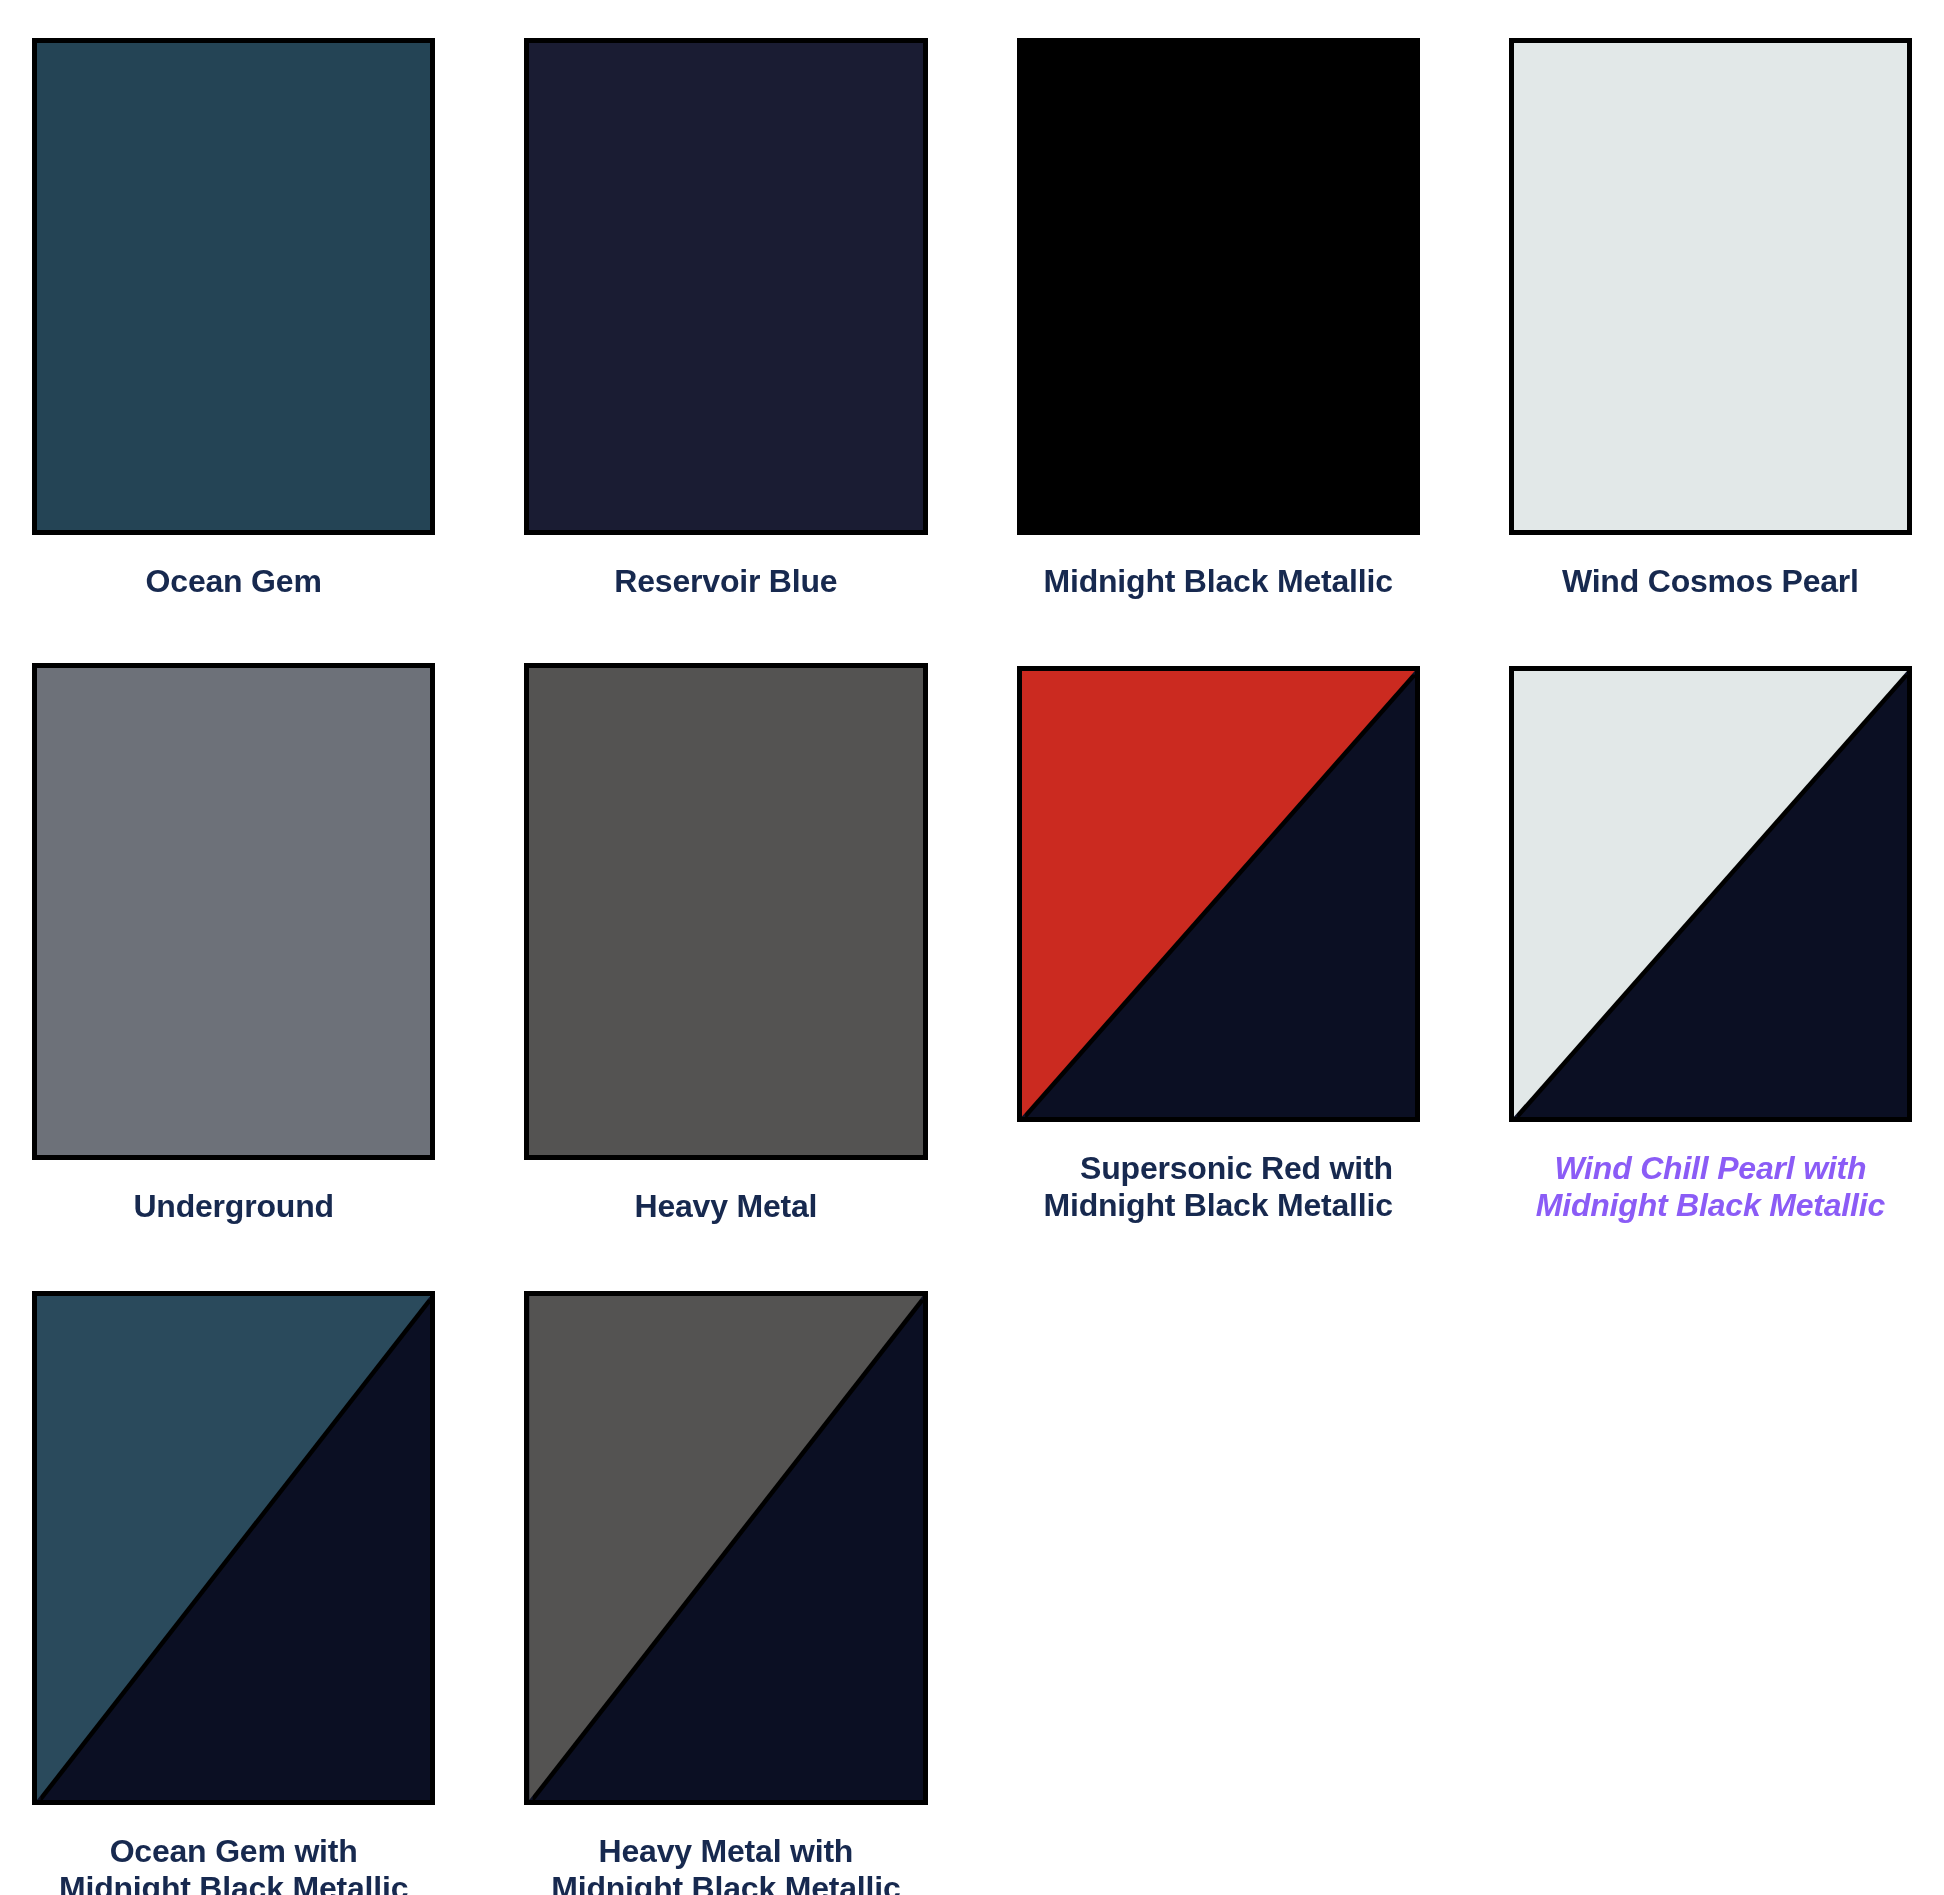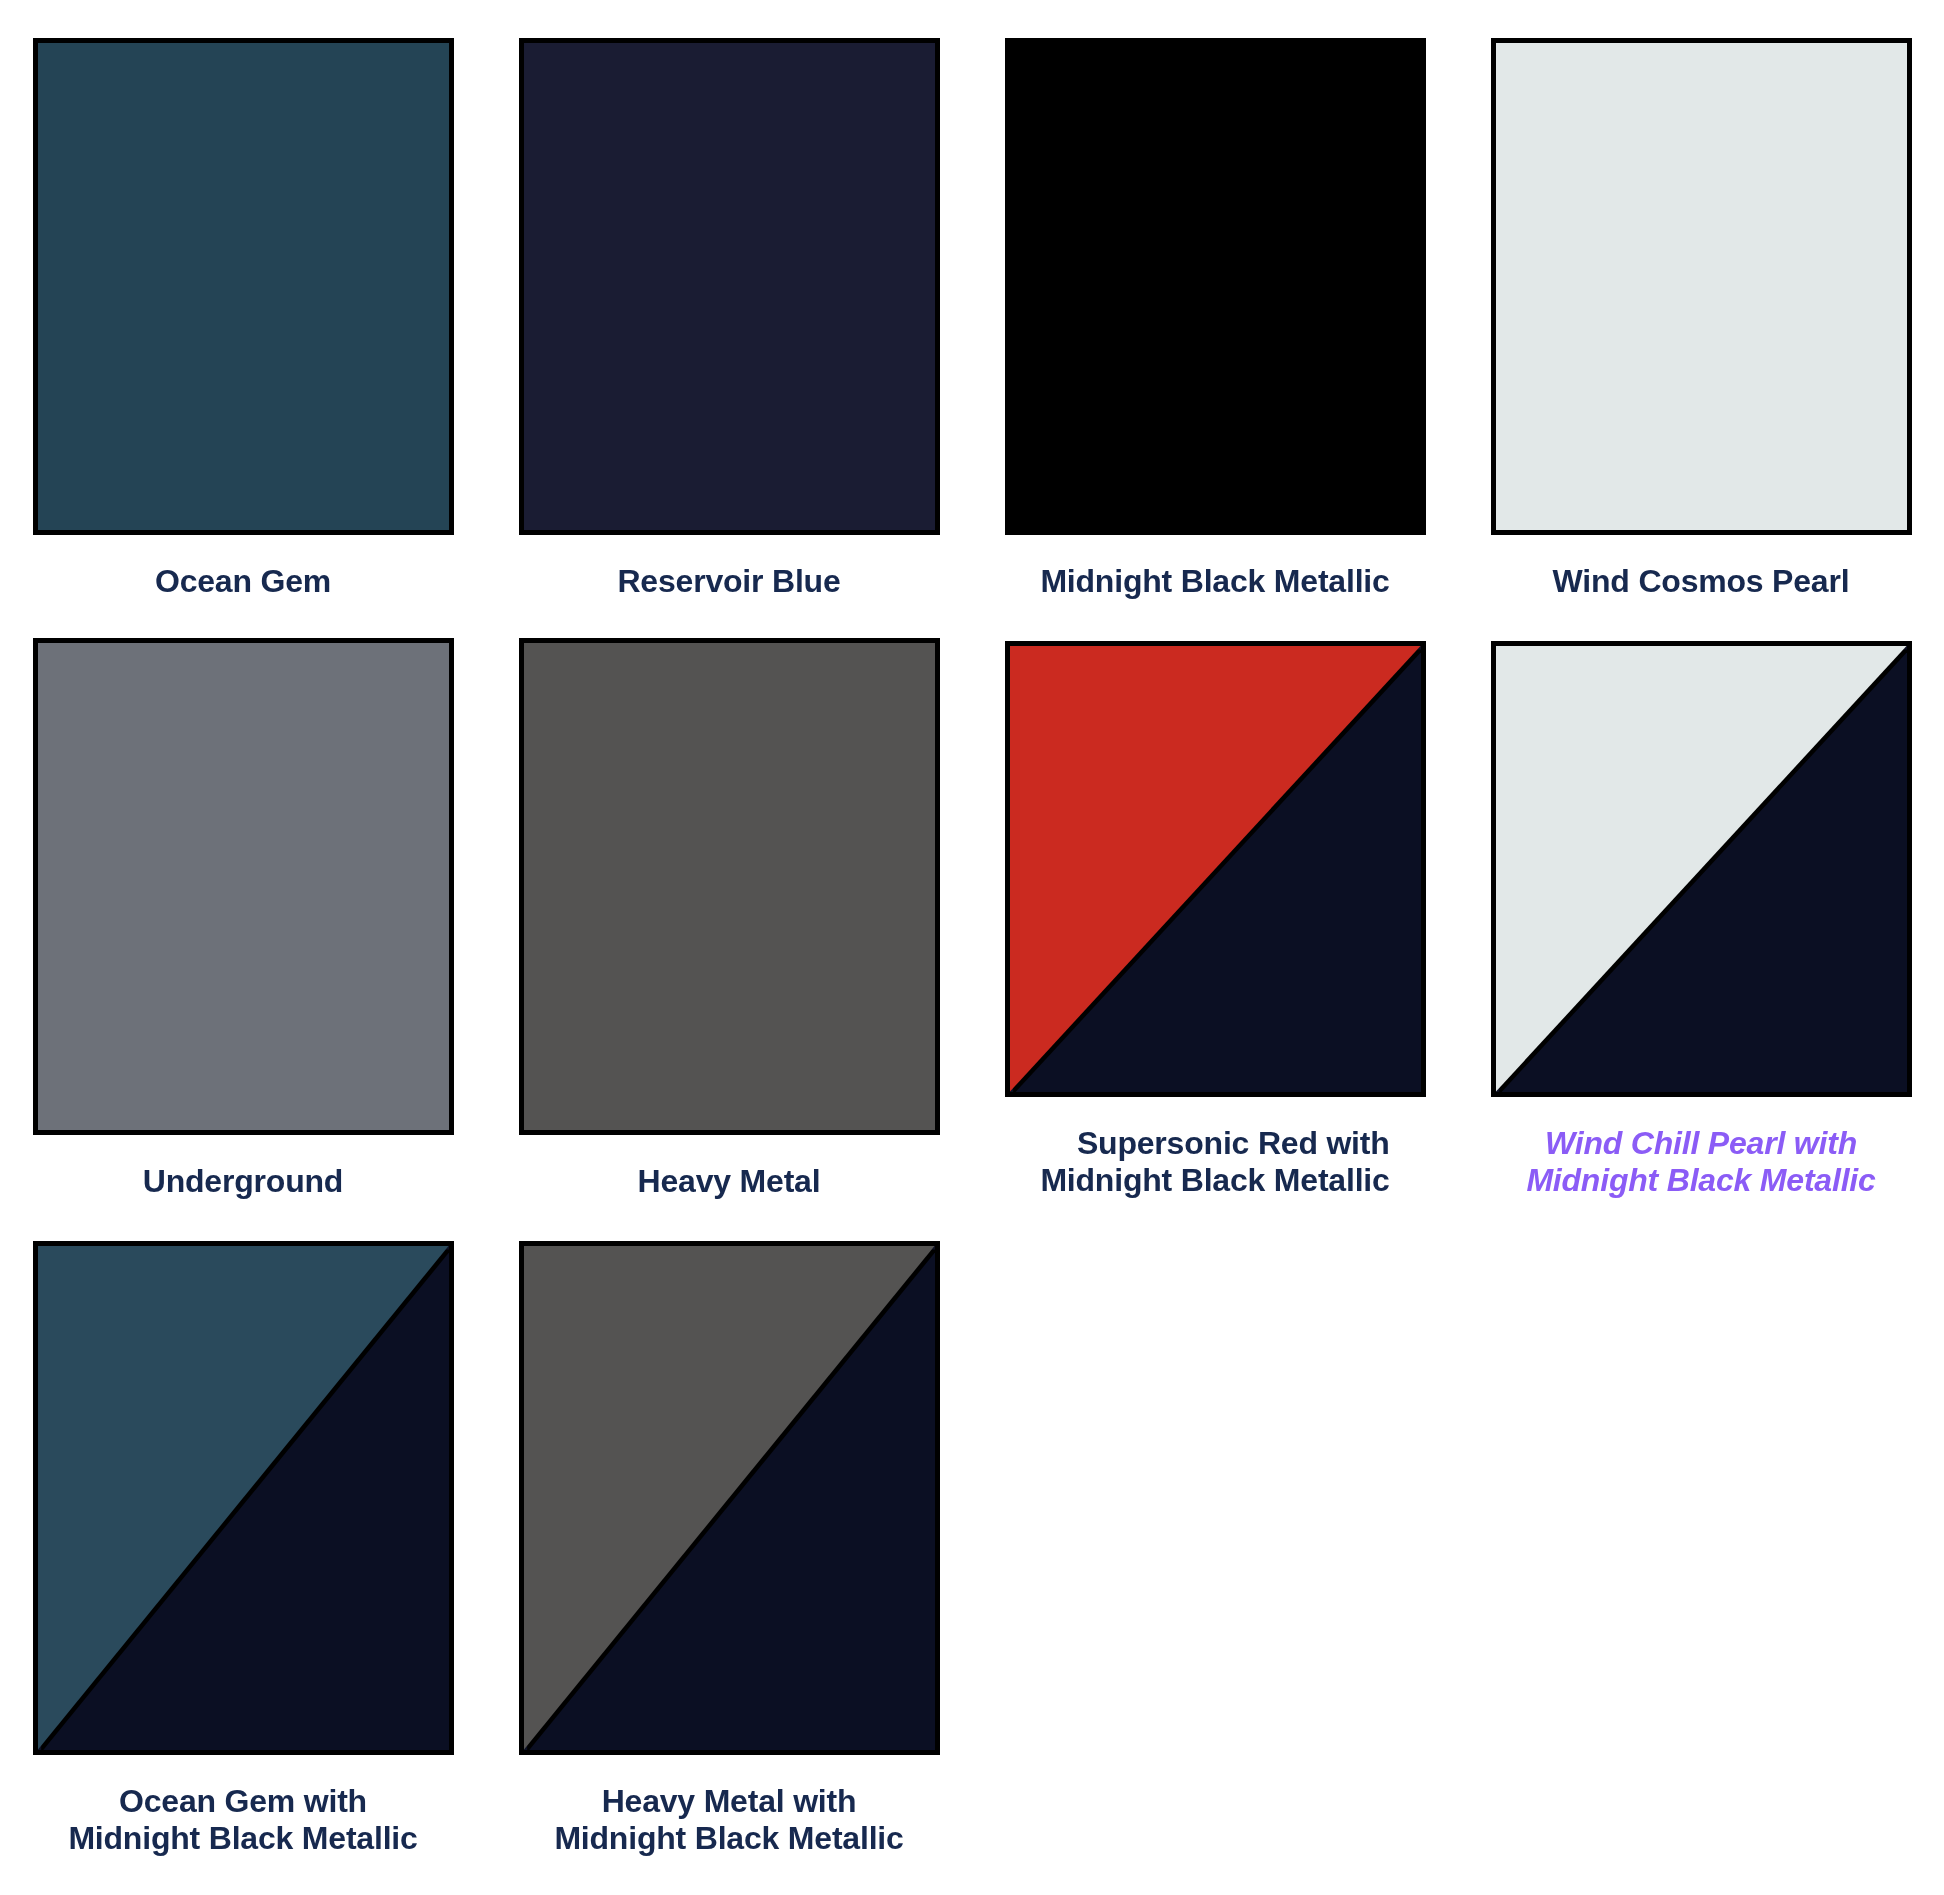--- a/index.html
+++ b/index.html
@@ -19,20 +19,21 @@
     position: relative;
     width: 1944px;
     height: 1345px;
     display: grid;
     grid-template-columns: repeat(4, 1fr);
     grid-template-rows: 600px 600px 697px;
     column-gap: 0px;
     row-gap: 0px;
     padding: 0;
     box-sizing: border-box;
+    gap: 25px;
   }
 
   .swatch-cell {
     position: relative;
     display: flex;
     flex-direction: column;
     align-items: center;
     padding-left: 32px;
     padding-right: 32px;
     box-sizing: border-box;

